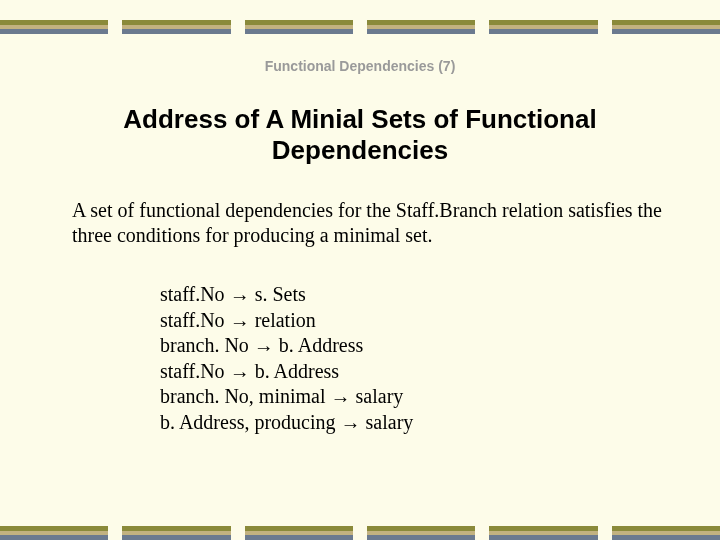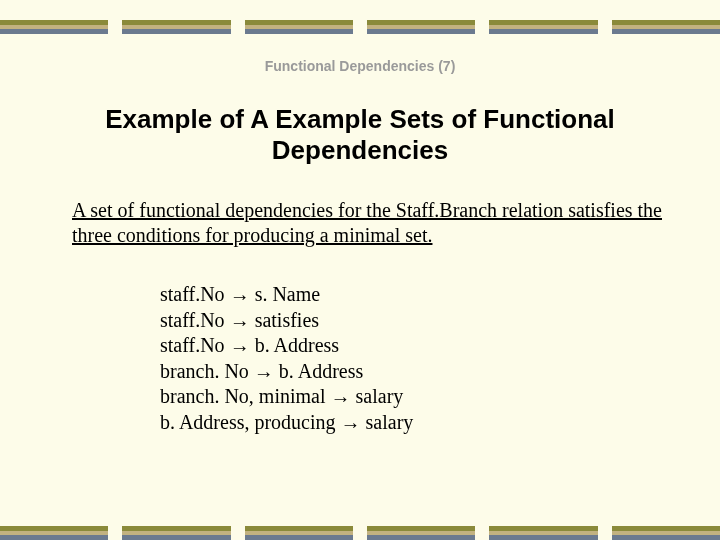--- a/index.html
+++ b/index.html
@@ -54,21 +54,20 @@
     line-height: 1.2;
   }
   .body-text {
     position: absolute;
     top: 198px;
     left: 72px;
     width: 590px;
     font-size: 20px;
     color: #000;
     line-height: 1.25;
-    text-decoration: underline;
   }
   .fd-list {
     position: absolute;
     top: 282px;
     left: 160px;
     font-size: 20px;
     color: #000;
     line-height: 1.28;
   }
   .fd-item { white-space: nowrap; }
@@ -105,29 +104,29 @@
     </div>
   <div class="bar-seg">
       <div class="stripe olive"></div>
       <div class="stripe tan"></div>
       <div class="stripe slate"></div>
     </div>
 </div>
 
 <div class="breadcrumb">Functional Dependencies (7)</div>
 
-<div class="title">Example of A Example Sets of Functional Dependencies</div>
+<div class="title">Address of A Minial Sets of Functional Dependencies</div>
 
 <div class="body-text">A set of functional dependencies for the Staff.Branch relation satisfies the three conditions for producing a minimal set.</div>
 
 <div class="fd-list">
-  <div class="fd-item"><span>staff.No</span> <span class="arrow">→</span> <span>s. Name</span></div>
-  <div class="fd-item"><span>staff.No</span> <span class="arrow">→</span> <span>satisfies</span></div>
+  <div class="fd-item"><span>staff.No</span> <span class="arrow">→</span> <span>s. Sets</span></div>
+  <div class="fd-item"><span>staff.No</span> <span class="arrow">→</span> <span>relation</span></div>
+  <div class="fd-item"><span>branch. No</span> <span class="arrow">→</span> <span>b. Address</span></div>
   <div class="fd-item"><span>staff.No</span> <span class="arrow">→</span> <span>b. Address</span></div>
-  <div class="fd-item"><span>branch. No</span> <span class="arrow">→</span> <span>b. Address</span></div>
   <div class="fd-item"><span>branch. No, minimal</span> <span class="arrow">→</span> <span>salary</span></div>
   <div class="fd-item"><span>b. Address, producing</span> <span class="arrow">→</span> <span>salary</span></div>
 </div>
 
 <div class="bar-row bottom">
   <div class="bar-seg">
       <div class="stripe olive"></div>
       <div class="stripe tan"></div>
       <div class="stripe slate"></div>
     </div>

